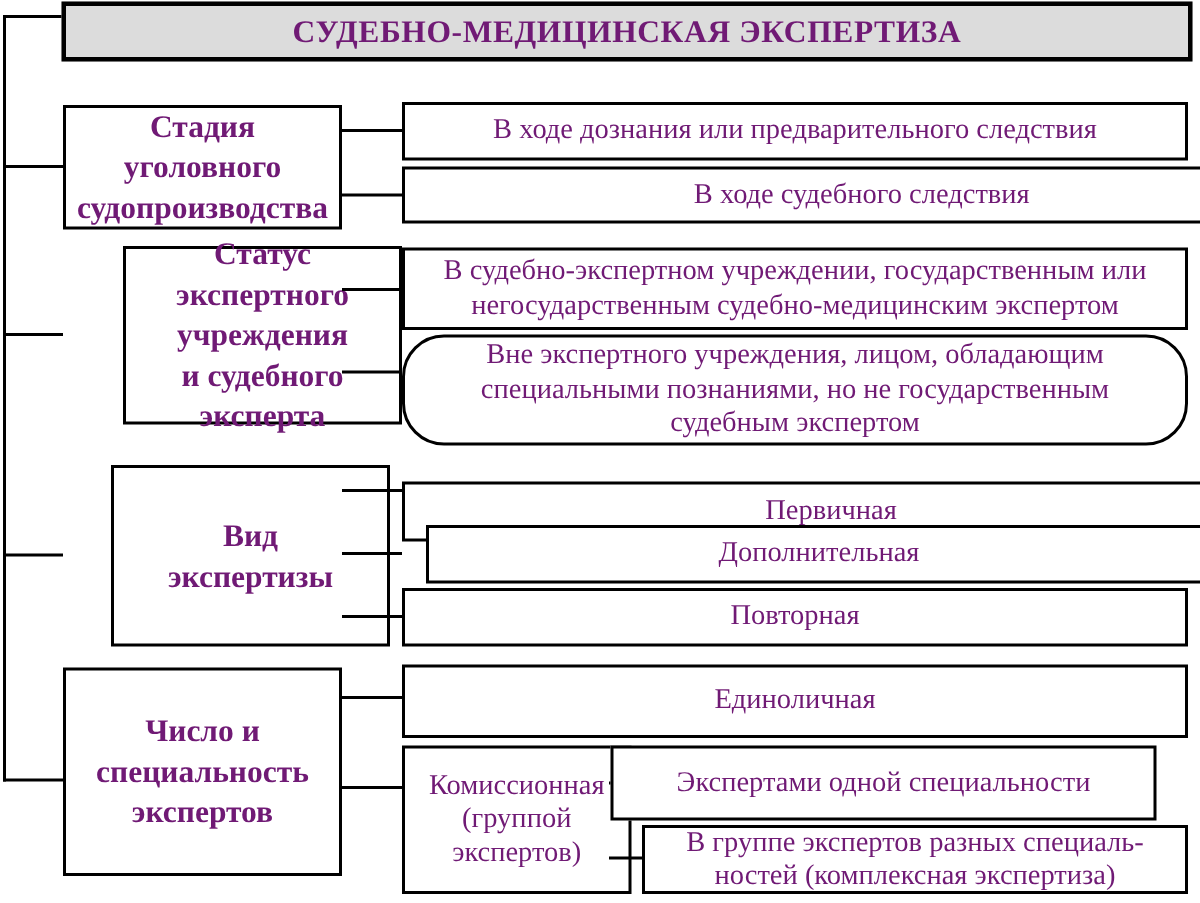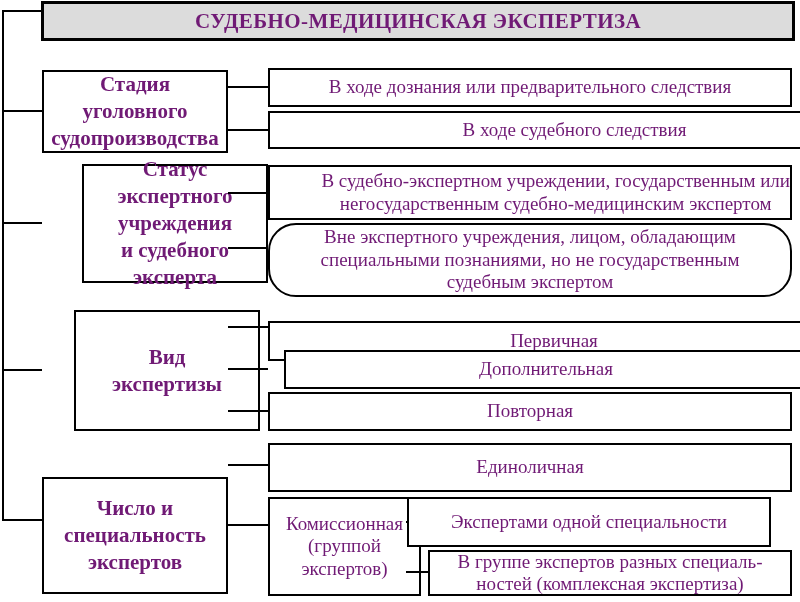--- a/index.html
+++ b/index.html
@@ -52,26 +52,26 @@
   .b-title { left: 2px;  top: 10px;  width: 39px; height: 2px; }
   .b1      { left: 2px;  top: 110px; width: 40px; height: 2px; }
   .b2      { left: 2px;  top: 222px; width: 40px; height: 2px; }
   .b3      { left: 2px;  top: 369px; width: 40px; height: 2px; }
   .b4      { left: 2px;  top: 519px; width: 40px; height: 2px; }
 
   
   .cat1 { left: 42px; top: 70px;  width: 186px; height: 83px; }
   .cat2 { left: 42px; top: 164px; width: 186px; height: 119px; margin-left: 40px; }
   .cat3 { left: 42px; top: 310px; width: 186px; height: 121px; margin-left: 32px; }
-  .cat4 { left: 42px; top: 445px; width: 186px; height: 117px; margin-top: 32px; }
+  .cat4 { left: 42px; top: 445px; width: 186px; height: 139px; }
 
   
   .s1a { left: 268px; top: 68px;  width: 524px; height: 39px; }
   .s1b { left: 268px; top: 111px; width: 613px; height: 38px; }
-  .s2a { left: 268px; top: 165px; width: 524px; height: 55px; justify-content: flex-end; }
+  .s2a { left: 268px; top: 165px; width: 524px; height: 55px; }
   .s2b { left: 268px; top: 223px; width: 524px; height: 74px; border-radius: 28px; }
   .s3a { left: 268px; top: 321px; width: 572px; height: 40px; }
   .s3b { left: 284px; top: 350px; width: 524px; height: 39px; }
   .s3c { left: 268px; top: 392px; width: 524px; height: 39px; }
   .s4a { left: 268px; top: 443px; width: 524px; height: 49px; }
   .s4b { left: 268px; top: 497px; width: 153px; height: 99px; }
   .s4c { left: 407px; top: 497px; width: 364px; height: 50px; }
   .s4d { left: 428px; top: 550px; width: 364px; height: 46px; }
 
   

